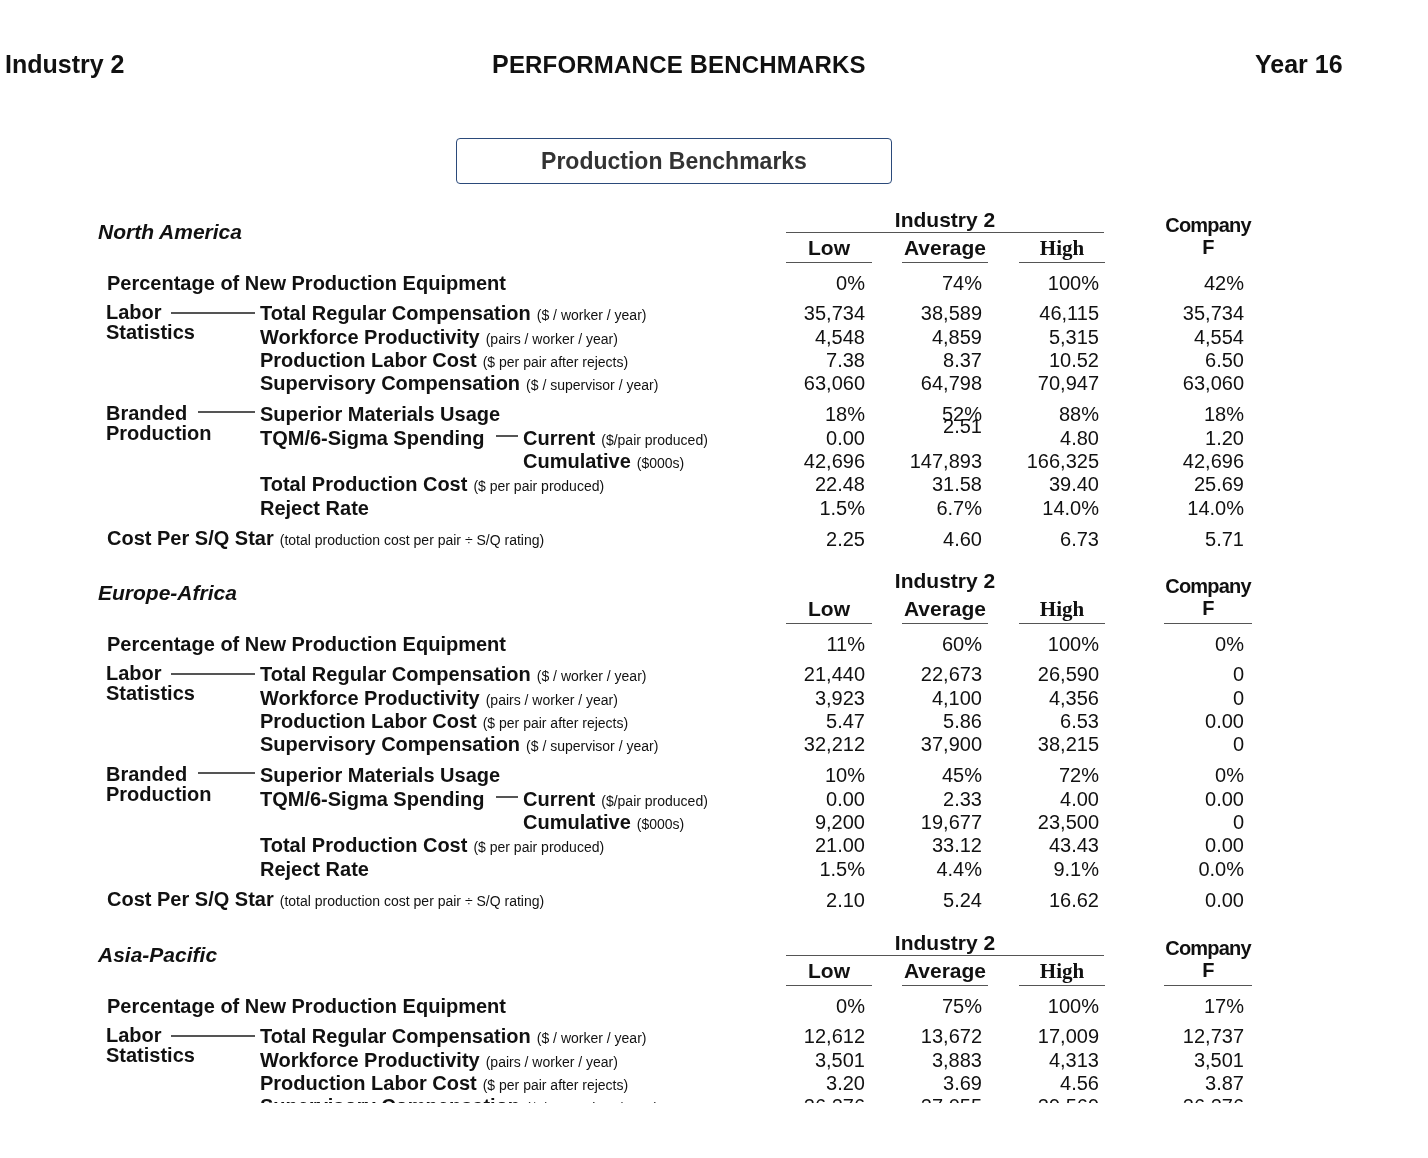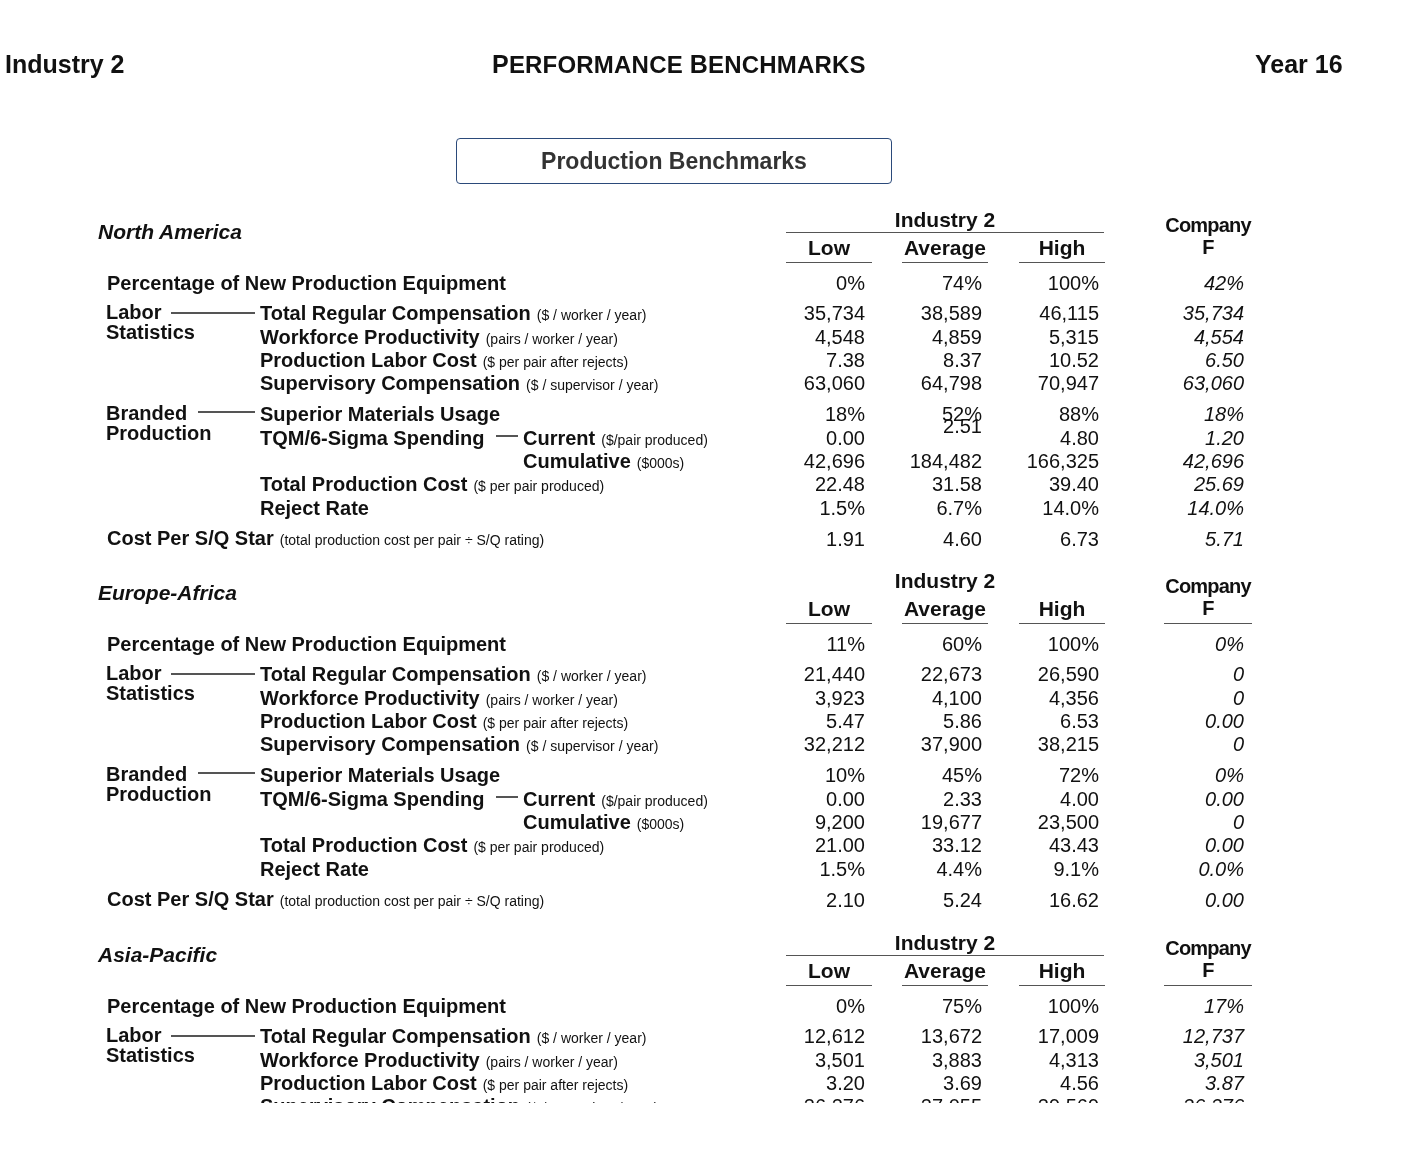--- a/index.html
+++ b/index.html
@@ -14,27 +14,27 @@
           font-weight:bold; font-size:23px; color:#333; }
   .viewport { position:absolute; left:0; top:200px; width:1428px; height:903px; overflow:hidden; }
   .region { position:absolute; left:0; width:1428px; height:362px; }
   .rname { position:absolute; left:98px; top:20px; font-size:21px; font-weight:bold; font-style:italic; }
   .colhdr { position:absolute; font-weight:bold; font-size:21px; text-align:center; }
   .ind { left:786px; width:318px; top:8px; }
   .ind.line { border-bottom:1px solid #555; }
   .sub { top:36px; height:26px; border-bottom:1px solid #555; }
   .lowh { left:786px; width:86px; }
   .avgh { left:902px; width:86px; }
-  .highh { left:1019px; width:86px; }
+  .highh { left:1019px; width:86px;font-family:Liberation Serif, serif; }
   .coh { left:1164px; width:88px; top:14px; font-size:20px; line-height:22px; letter-spacing:-0.8px; }
   .coh.line { border-bottom:1px solid #555; height:48px; }
   .lbl { position:absolute; font-weight:bold; font-size:20px; white-space:nowrap; }
   .unit { font-weight:normal; font-size:14px; margin-left:6px; }
   .val { position:absolute; font-size:20px; text-align:right; width:90px; }
-  .c0 { left:775px; } .c1 { left:892px; } .c2 { left:1009px; } .c3 { left:1154px;font-style:italic; }
+  .c0 { left:775px; } .c1 { left:892px; } .c2 { left:1009px; } .c3 { left:1154px; }
   .conn { position:absolute; height:2px; background:#555; }
 </style>
 </head>
 <body>
 
 <div class="abs hdr" style="left:5px;">Industry 2</div>
 <div class="abs title"><span>P</span><span class="sc">ERFORMANCE </span><span>B</span><span class="sc">ENCHMARKS</span></div>
 <div class="abs hdr" style="left:1255px;">Year 16</div>
 
 <div class="abs pbox">Production Benchmarks</div>
@@ -98,32 +98,32 @@
     <div class="val c3" style="top:172px">63,060</div>
     <div class="val c0" style="top:203px">18%</div>
     <div class="val c1" style="top:203px">52%</div>
     <div class="val c2" style="top:203px">88%</div>
     <div class="val c3" style="top:203px">18%</div>
     <div class="val c0" style="top:227px">0.00</div>
     <div class="val c1" style="top:215px">2.51</div>
     <div class="val c2" style="top:227px">4.80</div>
     <div class="val c3" style="top:227px">1.20</div>
     <div class="val c0" style="top:250px">42,696</div>
-    <div class="val c1" style="top:250px">184,482</div>
+    <div class="val c1" style="top:250px">147,893</div>
     <div class="val c2" style="top:250px">166,325</div>
     <div class="val c3" style="top:250px">42,696</div>
     <div class="val c0" style="top:273px">22.48</div>
     <div class="val c1" style="top:273px">31.58</div>
     <div class="val c2" style="top:273px">39.40</div>
     <div class="val c3" style="top:273px">25.69</div>
     <div class="val c0" style="top:297px">1.5%</div>
     <div class="val c1" style="top:297px">6.7%</div>
     <div class="val c2" style="top:297px">14.0%</div>
     <div class="val c3" style="top:297px">14.0%</div>
-    <div class="val c0" style="top:328px">1.91</div>
+    <div class="val c0" style="top:328px">2.25</div>
     <div class="val c1" style="top:328px">4.60</div>
     <div class="val c2" style="top:328px">6.73</div>
     <div class="val c3" style="top:328px">5.71</div>
   </div>
 
   <div class="region" style="top:361px;">
     <div class="rname">Europe-Africa</div>
     <div class="colhdr ind">Industry 2</div>
     <div class="colhdr sub lowh">Low</div>
     <div class="colhdr sub avgh">Average</div>

